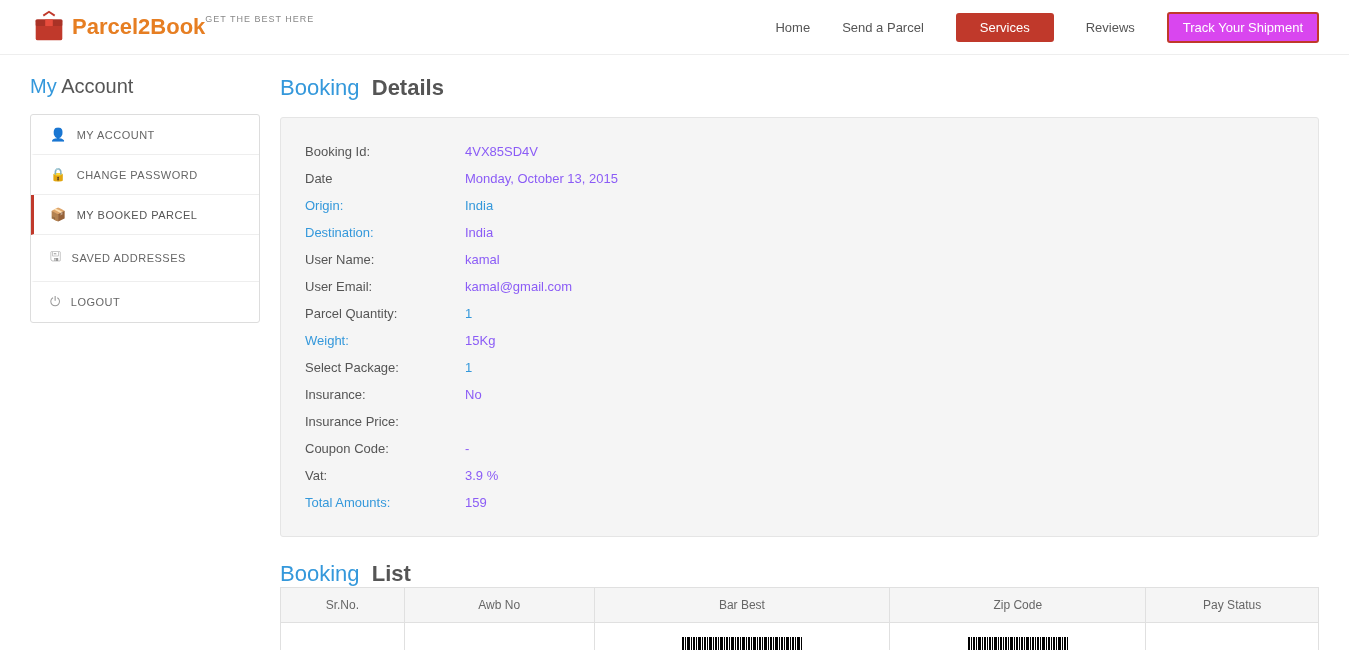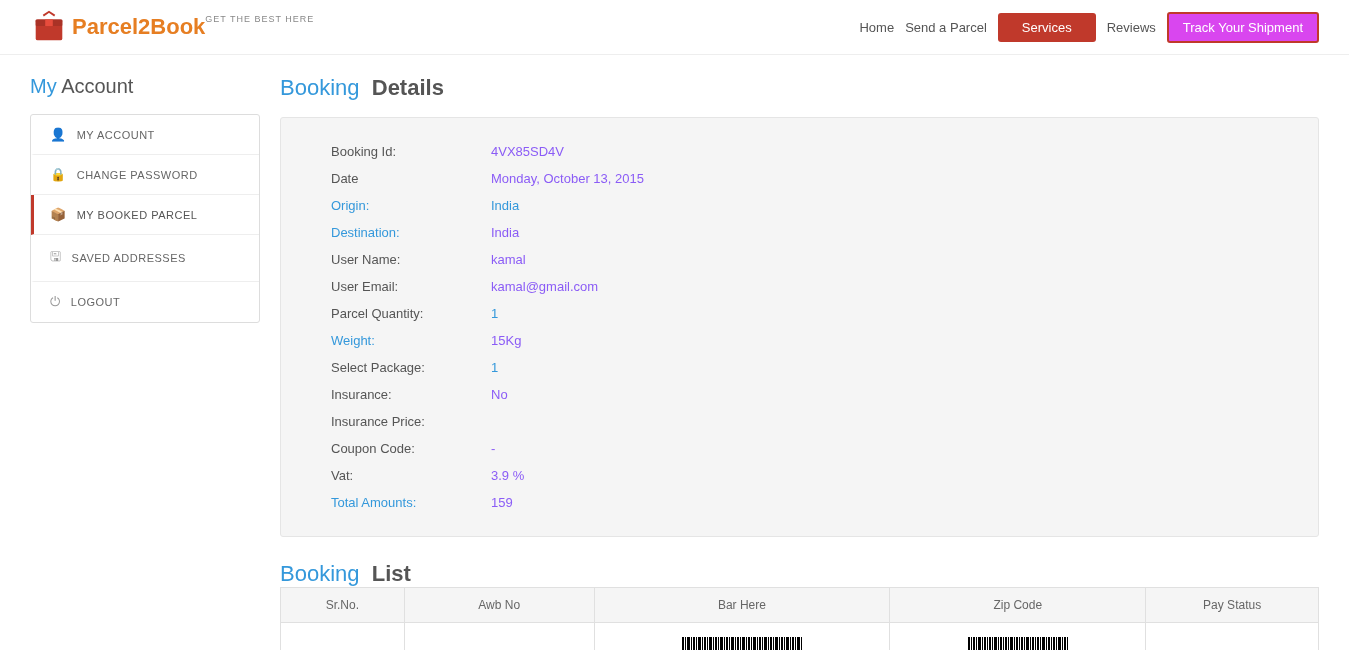--- a/index.html
+++ b/index.html
@@ -33,21 +33,21 @@
       color: #c0392b;
       letter-spacing: 0;
     }
     .logo-main span { color: #e67e22; }
     .logo-sub {
       font-size: 9px;
       color: #888;
       letter-spacing: 1px;
       text-transform: uppercase;
     }
-    nav { display: flex; align-items: center; gap: 11px; }
+    nav { display: flex; align-items: center; gap: 32px; }
     nav a {
       text-decoration: none;
       color: #555;
       font-size: 13px;
     }
     .btn-services {
       background: #c0392b;
       color: #fff;
       border: none;
       padding: 7px 24px;
@@ -118,21 +118,20 @@
       background: #f5f5f5;
       border: 1px solid #e5e5e5;
       border-radius: 3px;
       padding: 20px 24px;
       margin-bottom: 24px;
     }
     .detail-row {
       display: flex;
       padding: 6px 0;
       font-size: 13px;
-      margin-left: 26px;
     }
     .detail-label {
       width: 160px;
       flex-shrink: 0;
       color: #555;
     }
     .detail-label.blue { color: #3498db; }
     .detail-value { color: #8b5cf6; }
     .detail-value.blue { color: #3498db; }
 
@@ -312,21 +311,21 @@
     <div class="section-title">
       <span style="color:#3498db;">Booking</span>
       &nbsp;<strong>List</strong>
     </div>
 
     <table class="booking-table">
       <thead>
         <tr>
           <th>Sr.No.</th>
           <th>Awb No</th>
-          <th>Bar Here</th>
+          <th>Bar Best</th>
           <th>Zip Code</th>
           <th>Pay Status</th>
         </tr>
       </thead>
       <tbody>
         <tr>
           <td class="blue">1</td>
           <td class="blue">NTFJCLJ5O</td>
           <td>
 

